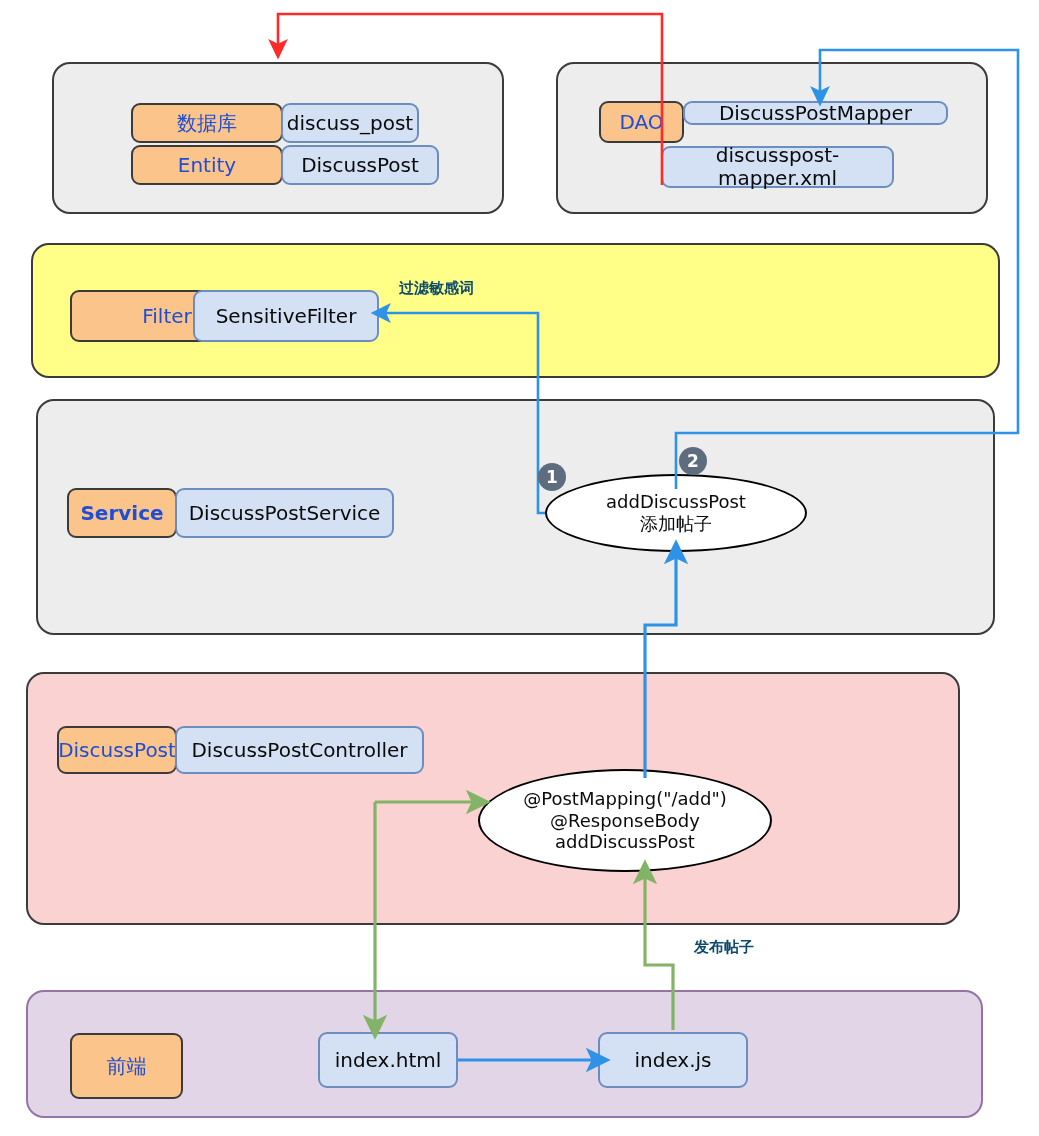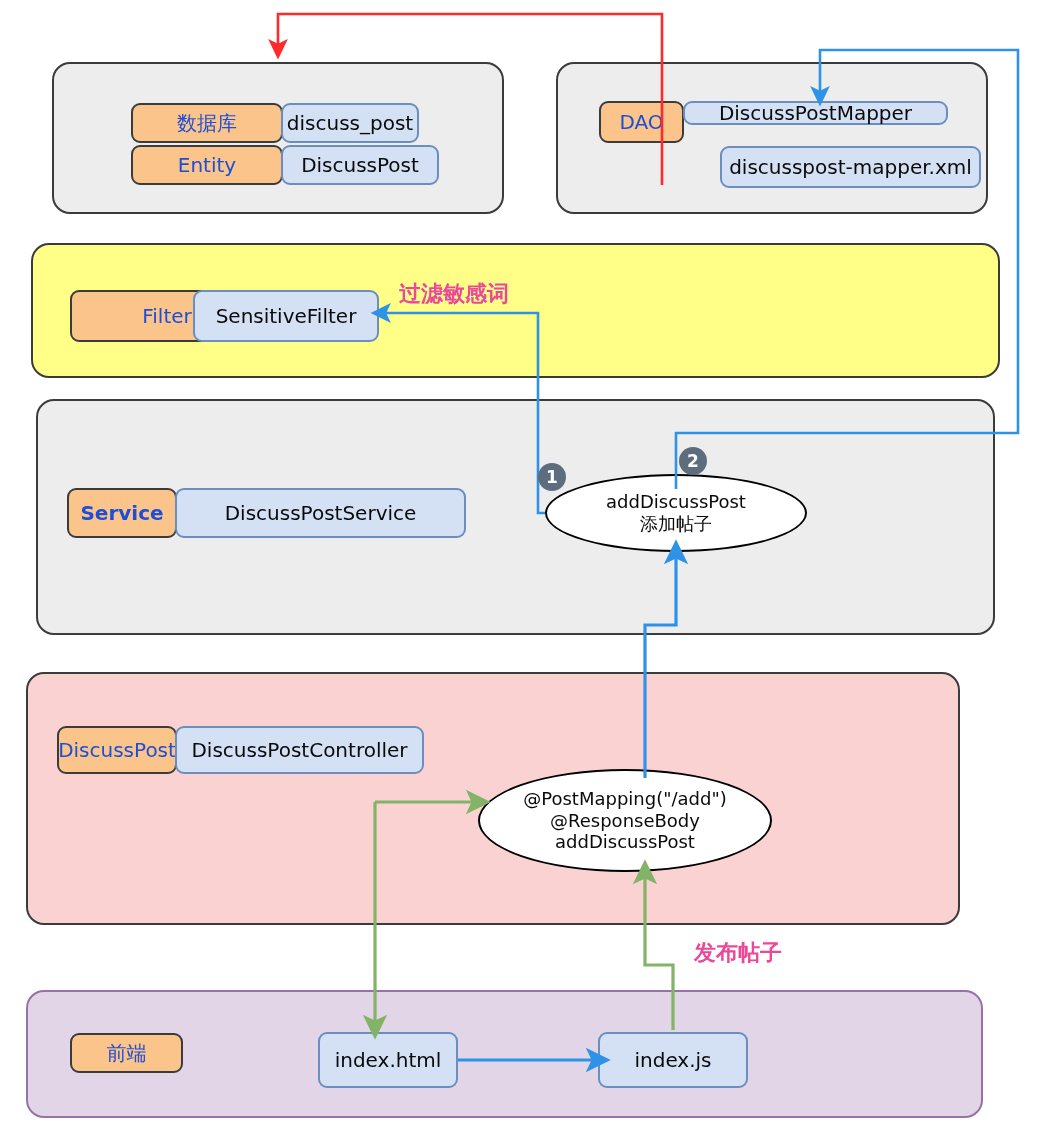--- a/index.html
+++ b/index.html
@@ -21,21 +21,21 @@
   .node.cls{background:#d4e1f5;border:2px solid #6c8ebf;color:#0a0a0a;}
 
   .ellipse{position:absolute;box-sizing:border-box;background:#ffffff;border:2.5px solid #000000;
            border-radius:50%;display:flex;flex-direction:column;align-items:center;
            justify-content:center;text-align:center;color:#0a0a0a;line-height:1.22;}
 
   .badge{position:absolute;border-radius:50%;background:#5d6d7e;color:#ffffff;
          display:flex;align-items:center;justify-content:center;
          font-weight:bold;font-size:17px;z-index:6;}
 
-  .edge-label{position:absolute;color:#ec4899;font-weight:bold;font-size:22px;white-space:nowrap;z-index:6;}
+  .edge-label{position:absolute;color:#0c4a6e;font-weight:bold;font-size:15px;white-space:nowrap;z-index:6;}
 
   svg.links{position:absolute;left:0;top:0;width:1039px;height:1136px;overflow:visible;z-index:4;}
   svg.links.under{z-index:1;}
 </style>
 </head>
 <body>
 
 <div id="stage">
 
   <svg class="links under">
@@ -69,30 +69,30 @@
 
   <div class="panel gray" style="left:52px;top:62px;width:452px;height:152px;"></div>
   <div class="node tag" style="left:131px;top:103px;width:152px;height:40px;font-size:20px;">数据库</div>
   <div class="node cls" style="left:281px;top:103px;width:138px;height:40px;font-size:20px;">discuss_post</div>
   <div class="node tag" style="left:131px;top:145px;width:152px;height:40px;font-size:20px;">Entity</div>
   <div class="node cls" style="left:281px;top:145px;width:158px;height:40px;font-size:20px;">DiscussPost</div>
 
   <div class="panel gray" style="left:556px;top:62px;width:432px;height:152px;"></div>
   <div class="node tag" style="left:599px;top:101px;width:85px;height:42px;font-size:20px;">DAO</div>
   <div class="node cls" style="left:683px;top:101px;width:265px;height:24px;font-size:20px;">DiscussPostMapper</div>
-  <div class="node cls" style="left:720px;top:146px;width:261px;height:42px;font-size:20px;">discusspost-mapper.xml</div>
+  <div class="node cls" style="left:661px;top:146px;width:233px;height:42px;font-size:20px;">discusspost-mapper.xml</div>
 
   <div class="panel yellow" style="left:31px;top:243px;width:969px;height:135px;"></div>
   <div class="node tag" style="left:70px;top:290px;width:146px;height:52px;font-size:20px;padding-left:48px;">Filter</div>
   <div class="node cls" style="left:193px;top:290px;width:186px;height:52px;font-size:20px;">SensitiveFilter</div>
   <div class="edge-label" style="left:399px;top:279px;">过滤敏感词</div>
 
   <div class="panel gray" style="left:36px;top:399px;width:959px;height:236px;"></div>
   <div class="node tag" style="left:67px;top:488px;width:110px;height:50px;font-size:20px;font-weight:bold;">Service</div>
-  <div class="node cls" style="left:175px;top:488px;width:291px;height:50px;font-size:20px;">DiscussPostService</div>
+  <div class="node cls" style="left:175px;top:488px;width:219px;height:50px;font-size:20px;">DiscussPostService</div>
 
   <div class="ellipse" style="left:545px;top:474px;width:262px;height:78px;font-size:18px;">
     <span>addDiscussPost</span>
     <span>添加帖子</span>
   </div>
 
   <div class="badge" style="left:538px;top:463px;width:28px;height:28px;">1</div>
   <div class="badge" style="left:679px;top:447px;width:28px;height:28px;">2</div>
 
   <div class="panel pink" style="left:26px;top:672px;width:934px;height:253px;"></div>
@@ -101,17 +101,17 @@
 
   <div class="ellipse" style="left:478px;top:769px;width:294px;height:103px;font-size:18px;">
     <span>@PostMapping("/add")</span>
     <span>@ResponseBody</span>
     <span>addDiscussPost</span>
   </div>
 
   <div class="edge-label" style="left:694px;top:938px;">发布帖子</div>
 
   <div class="panel purple" style="left:26px;top:990px;width:957px;height:128px;"></div>
-  <div class="node tag" style="left:70px;top:1033px;width:113px;height:40px;font-size:20px;">前端</div>
+  <div class="node tag" style="left:70px;top:1033px;width:113px;height:66px;font-size:20px;">前端</div>
   <div class="node cls" style="left:318px;top:1032px;width:140px;height:56px;font-size:20px;">index.html</div>
   <div class="node cls" style="left:598px;top:1032px;width:150px;height:56px;font-size:20px;">index.js</div>
 
 </div>
 
 </body></html>

